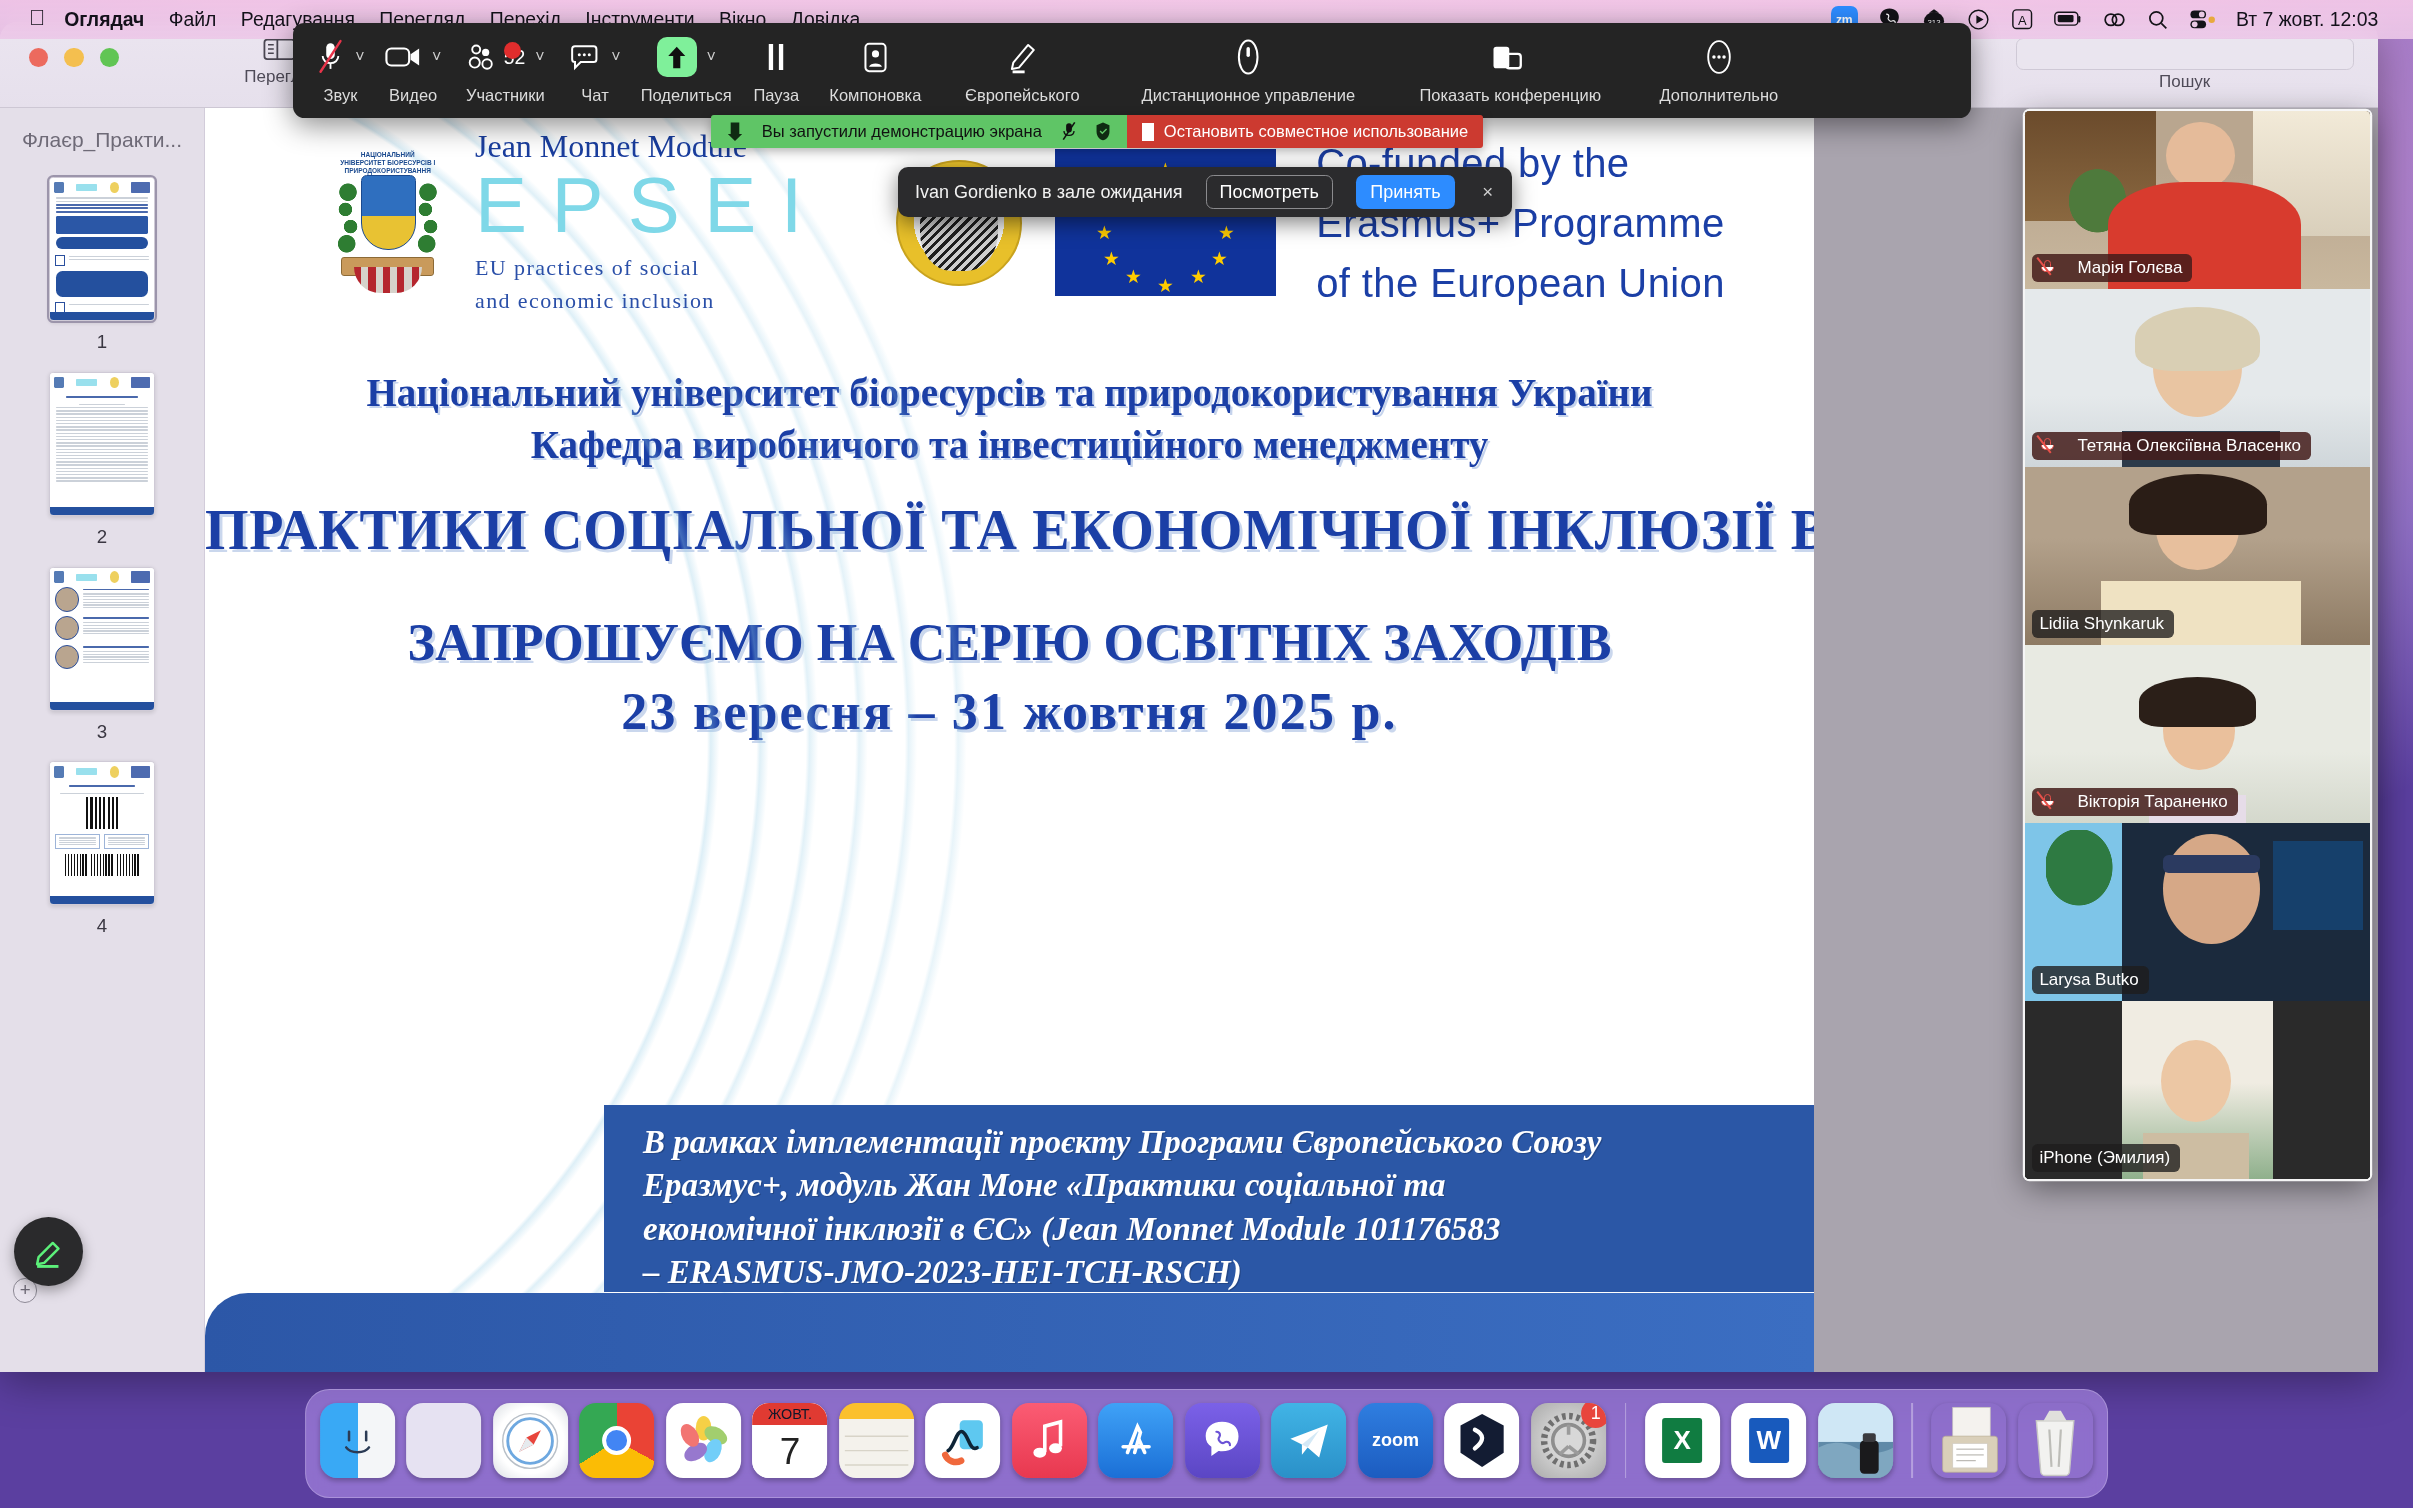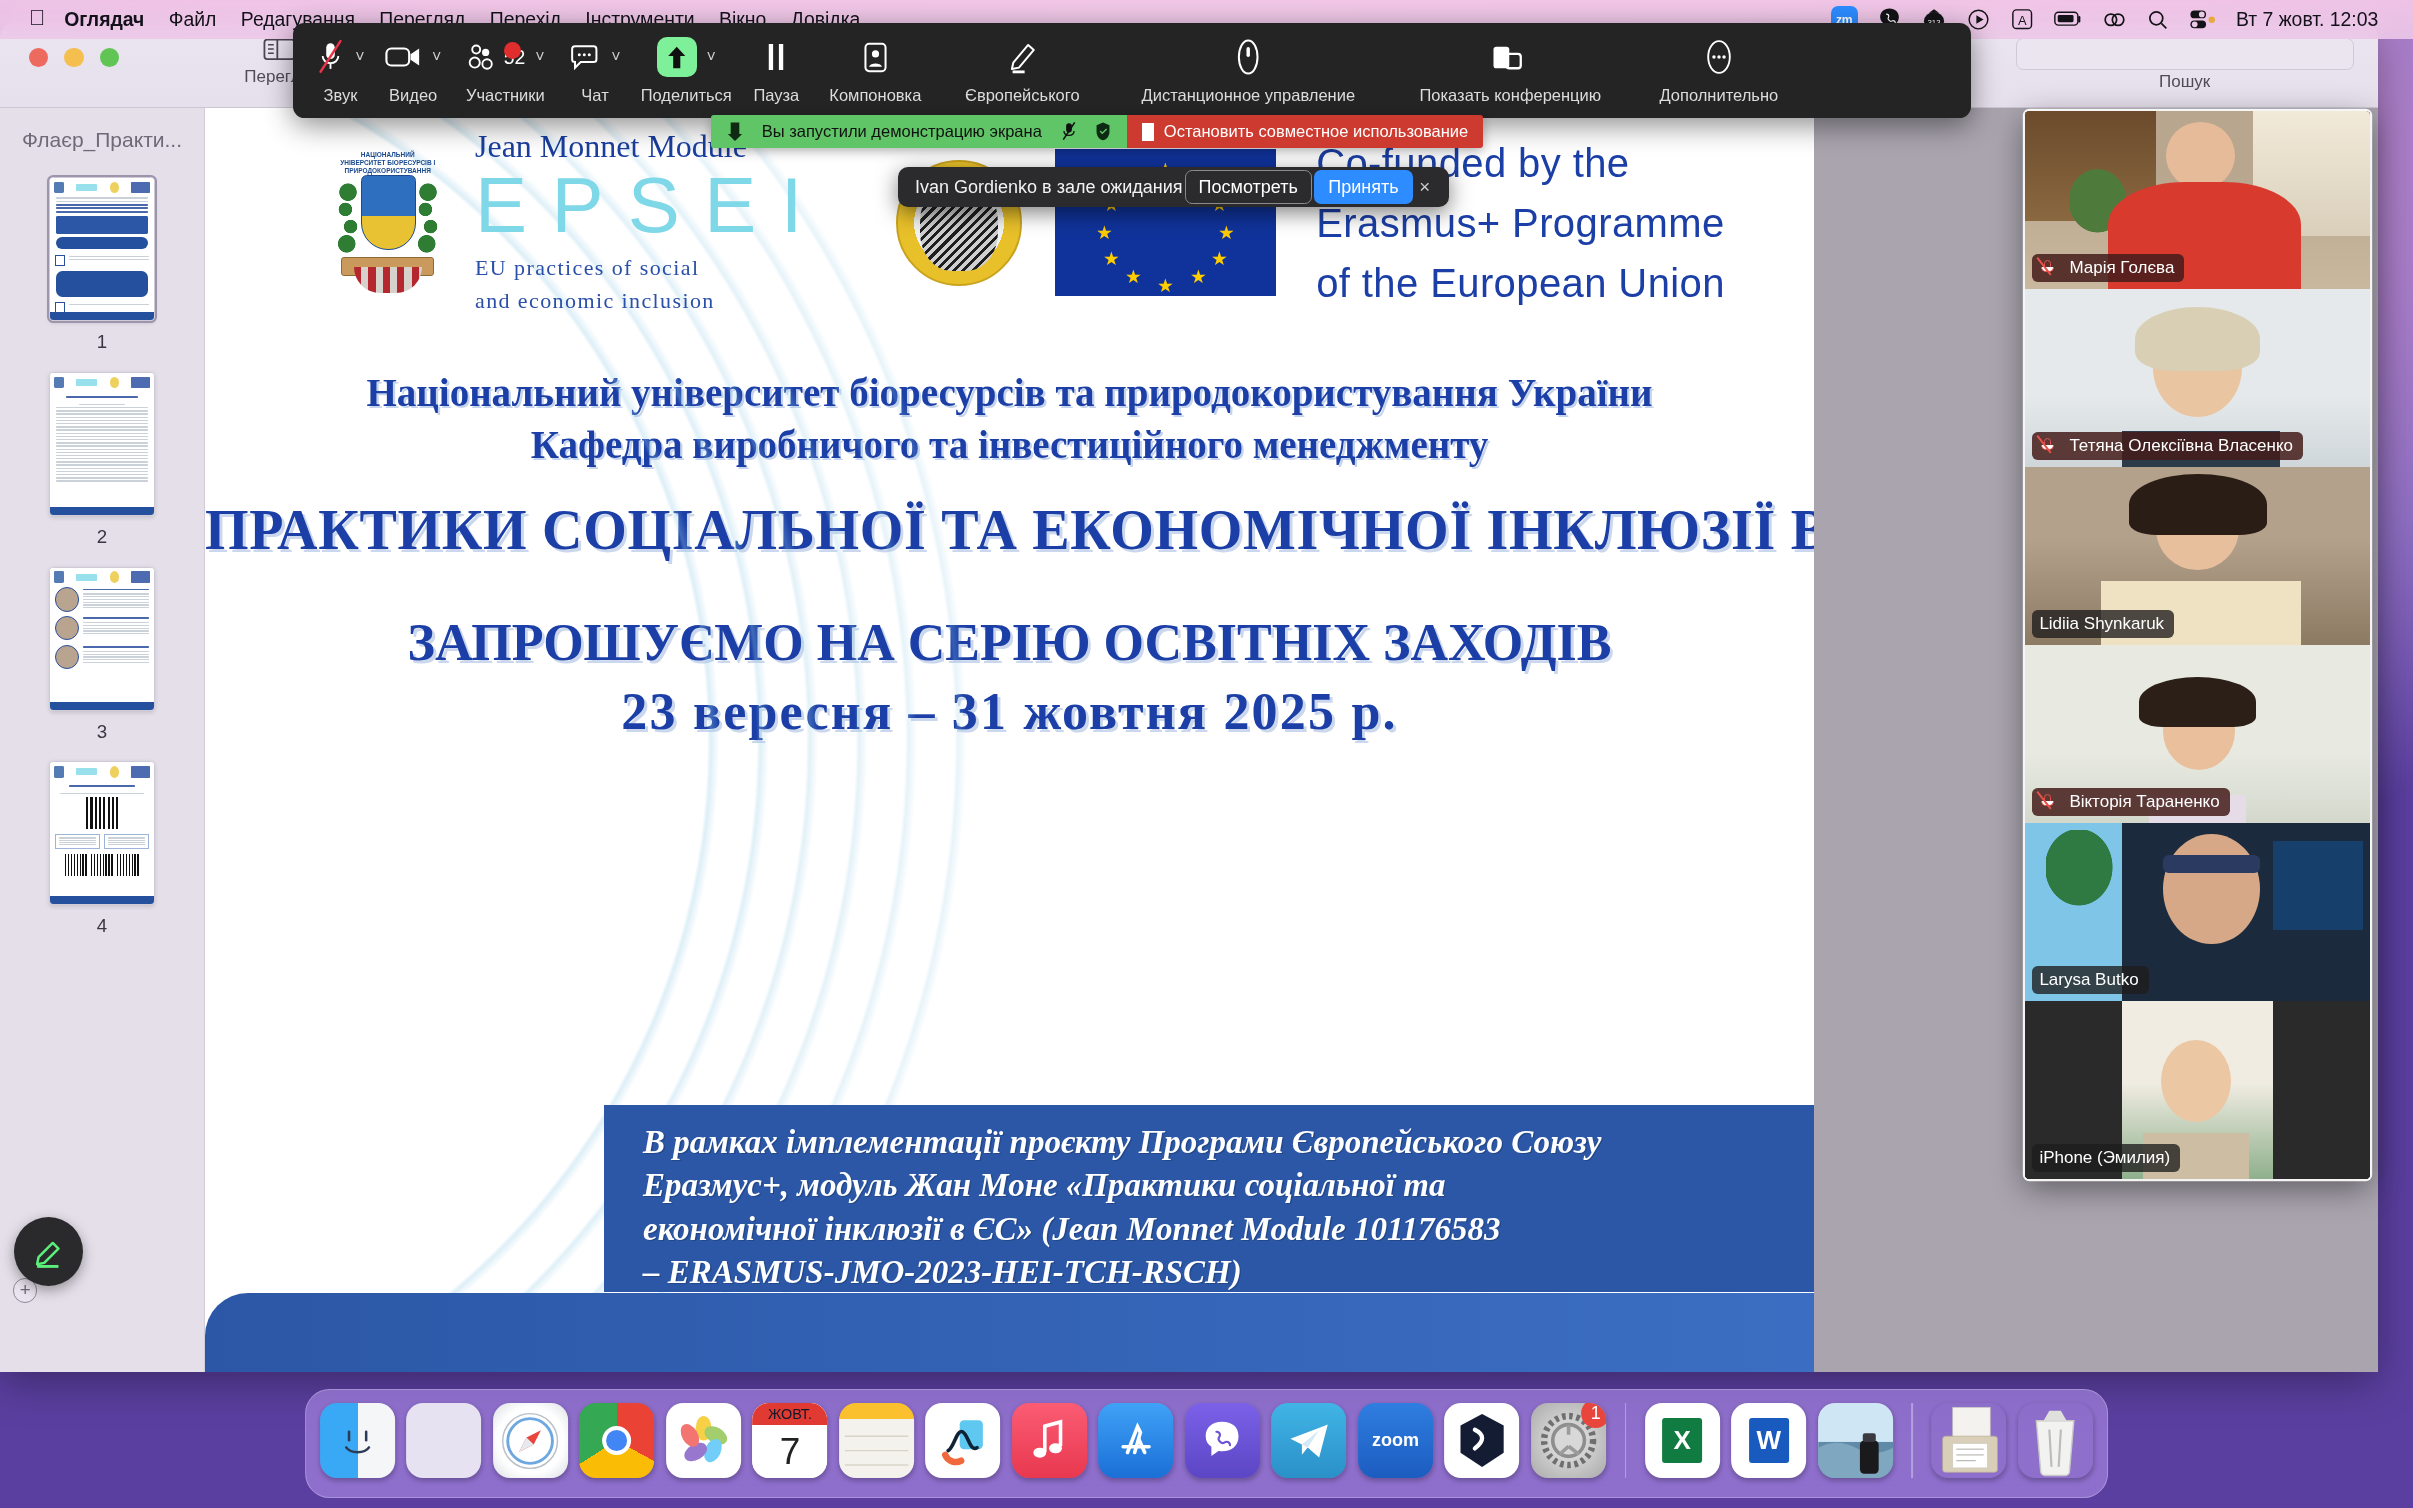--- a/index.html
+++ b/index.html
@@ -255,23 +255,23 @@
     padding: 0 16px; font-size: 16.5px; white-space: nowrap;
   }
   #share-red {
     background: #cc3a30; color:#fff; display:flex; align-items:center; gap:10px;
     padding: 0 14.4px; font-size: 16.5px; white-space: nowrap;
   }
   .stop-sq { width: 12.2px; height: 18px; background:#fff; }
 
   
   #wr-toast {
-    position:absolute; left: 898px; top: 167px; height: 40px; z-index: 70;
+    position:absolute; left: 898px; top: 167px; height: 50px; z-index: 70;
     background:#2b2b2d; border-radius: 10px; display:flex; align-items:center;
-    padding: 0 14.4px 0 17px; gap: 2px; box-shadow: 0 5.7px 21.5px rgba(0,0,0,.5);
+    padding: 0 14.4px 0 17px; gap: 23px; box-shadow: 0 5.7px 21.5px rgba(0,0,0,.5);
   }
   #wr-text { color:#f2f2f2; font-size: 18px; white-space:nowrap; }
   #wr-view {
     border:0.7px solid #8b8b8e; border-radius: 7.2px; color:#fff; font-size:18px;
     padding: 5.7px 13px; background: transparent; white-space:nowrap;
   }
   #wr-admit {
     background:#2d8cff; border-radius: 7.2px; color:#fff; font-size:18px;
     padding: 6.5px 14.4px; white-space:nowrap;
   }
@@ -280,21 +280,21 @@
   
   #video-strip {
     position:absolute; right: 43px; top: 111px; width: 345px;
     z-index: 55; display:flex; flex-direction:column;
     background:#0d0d0d; border-radius: 4.3px; overflow: hidden;
     box-shadow: 0 0 0 2.2px rgba(255,255,255,.92), 0 8.6px 32px rgba(0,0,0,.45);
   }
   .vtile { position:relative; width: 345px; height: 178px; overflow:hidden; background:#1c1c1c;}
   .vtile.active { outline: 3.6px solid #59e061; outline-offset: -3.6px; }
   .vname {
-    position:absolute; left: 7.2px; bottom: 7.2px; display:flex; align-items:center; gap:14px;
+    position:absolute; left: 7.2px; bottom: 7.2px; display:flex; align-items:center; gap:22px;
     background: rgba(30,28,28,.78); border-radius: 5.7px; padding: 3.6px 10px 4.3px 7.2px;
     color:#fff; font-size: 17px; white-space:nowrap; max-width: 327px;
   }
   .vname.mutedbg { background: rgba(68,28,26,.85); }
   .micmute { width: 16px; height: 18.7px; position:relative; flex:0 0 auto;}
   .micmute .body { position:absolute; left:4.3px; top:1.4px; width:7.2px; height:10px; border:1.4px solid #e8514a; border-radius:3.6px;}
   .micmute .arc { position:absolute; left:1.4px; top:8.6px; width:13px; height:5.7px; border:1.4px solid #e8514a; border-top:none; border-radius: 0 0 7.2px 7.2px;}
   .micmute .slash { position:absolute; left:-1.4px; top:-0.7px; width:21.5px; height:2.2px; background:#e8514a; transform: rotate(52deg); transform-origin: 0 0;}
   
   .ph { position:absolute; inset:0; }

